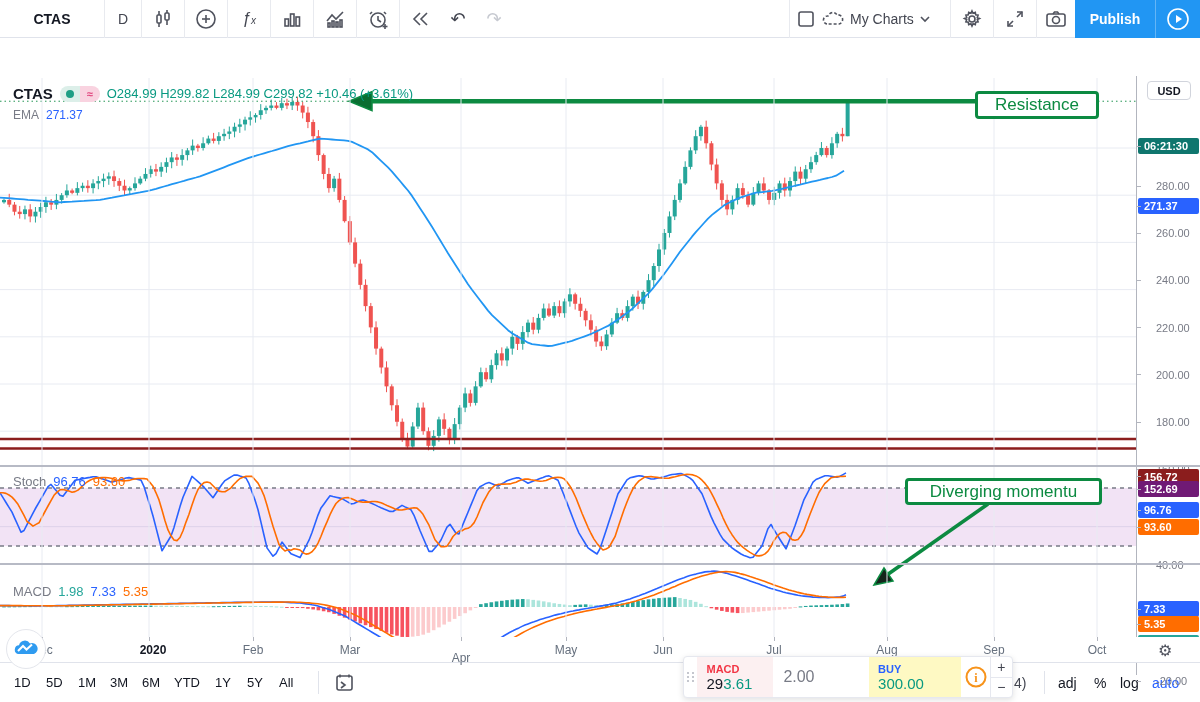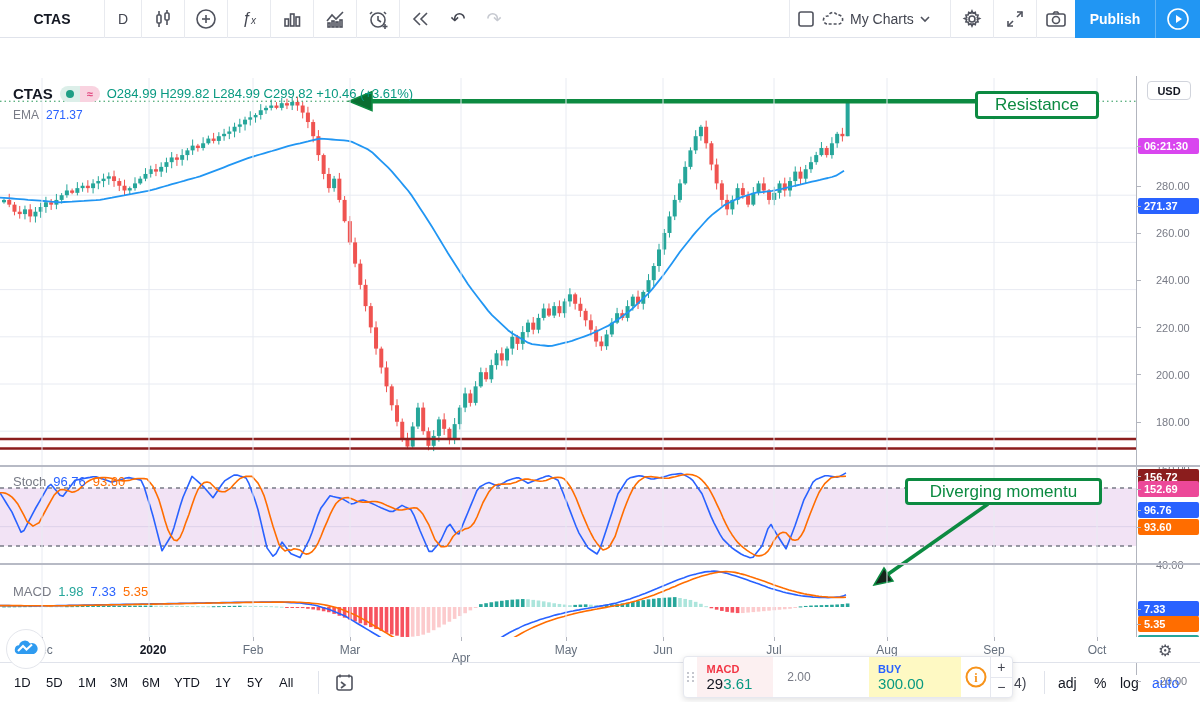--- a/index.html
+++ b/index.html
@@ -57,21 +57,21 @@
   
   #trade-panel { position:absolute; left:683px; top:656px; width:330px; height:42px; background:#fff; border:1px solid #E6E8EF; border-radius:4px; box-shadow:0 2px 6px rgba(0,0,0,.12); display:flex; z-index:40; overflow:hidden; }
   #drag-handle { width:16px; display:flex; align-items:center; justify-content:center; }
   .dotgrid { display:grid; grid-template-columns:3px 3px; gap:2px; }
   .dotgrid i { width:2px; height:2px; background:#B2B5BE; border-radius:50%; }
   .tp-sec { display:flex; flex-direction:column; justify-content:center; padding:0 9px; }
   #sell-sec { width:86px; background:#FCF0F1; }
   #buy-sec { width:106px; background:#fef9c3;margin-left:44px; }
   .tp-side { font-size:11px; font-weight:bold; }
   .tp-price { font-size:15px; color:#089981; }
-  #spread-sec { width:62px; align-items:center; color:#787B86; font-size:12px; justify-content:center; display:flex; }
+  #spread-sec { width:62px; align-items:center; color:#787B86; font-size:16px; justify-content:center; display:flex; }
   #info-sec { width:34px; display:flex; align-items:center; justify-content:center; }
   #stepper { width:26px; border-left:1px solid #E6E8EF; display:flex; flex-direction:column; }
   #stepper div { flex:1; display:flex; align-items:center; justify-content:center; font-size:14px; color:#434651; }
   #stepper div:first-child { border-bottom:1px solid #E6E8EF; }
 
   #tv-logo { position:absolute; left:6px; top:591px; width:40px; height:40px; border:1px solid #E4E6EC; border-radius:50%; background:#fff; display:flex; align-items:center; justify-content:center; z-index:8; }
   #axis-gear { position:absolute; left:1158px; top:641px; font-size:16px; color:#50535E; z-index:7; }
 </style>
 </head>
 <body>
@@ -768,41 +768,41 @@
     </div>
 
     <div class="draw-label" style="left:975px;top:53px;width:124px;height:28px">Resistance</div>
     <div class="draw-label" style="left:905px;top:440px;width:197px;height:27px">Diverging momentu</div>
 
     <div class="pane-sep" style="top:427px"></div>
     <div class="pane-sep" style="top:525px"></div>
 
     <div id="axis-strip">
       <div id="usd-btn">USD</div>
-    <div class="axis-badge" style="top: 70px; background: #d946ef;">06:21:30</div>
+    <div class="axis-badge" style="top: 70px; background: #0f766e;">06:21:30</div>
         <div class="axis-tick" style="top: 69.5px;"></div>
         <div class="axis-lbl" style="top: 110px;">280.00</div>
         <div class="axis-tick" style="top: 109.5px;"></div>
         <div class="axis-lbl" style="top: 157.2px;">260.00</div>
         <div class="axis-tick" style="top: 156.7px;"></div>
         <div class="axis-lbl" style="top: 204.4px;">240.00</div>
         <div class="axis-tick" style="top: 203.9px;"></div>
         <div class="axis-lbl" style="top: 251.6px;">220.00</div>
         <div class="axis-tick" style="top: 251.1px;"></div>
         <div class="axis-lbl" style="top: 298.8px;">200.00</div>
         <div class="axis-tick" style="top: 298.3px;"></div>
         <div class="axis-lbl" style="top: 346px;">180.00</div>
         <div class="axis-tick" style="top: 345.5px;"></div>
         <div class="axis-lbl" style="top: 393.2px;">160.00</div>
         <div class="axis-tick" style="top: 392.7px;"></div>
         <div class="axis-badge" style="top: 130.367px; background: rgb(41, 98, 255);">271.37</div>
         <div class="axis-tick" style="top: 129.867px;"></div>
         <div class="axis-badge" style="top: 400.941px; background: rgb(139, 29, 29);">156.72</div>
         <div class="axis-tick" style="top: 400.441px;"></div>
-        <div class="axis-badge" style="top: 413.452px; background: #ec4899;">152.69</div>
+        <div class="axis-badge" style="top: 413.452px; background: #701a75;">152.69</div>
         <div class="axis-tick" style="top: 412.952px;"></div>
         <div class="axis-badge" style="top: 434px; background: rgb(41, 98, 255);">96.76</div>
         <div class="axis-tick" style="top: 433.5px;"></div>
         <div class="axis-badge" style="top: 451px; background: rgb(255, 109, 0);">93.60</div>
         <div class="axis-tick" style="top: 450.5px;"></div>
         <div class="axis-lbl" style="top: 488.668px;">40.00</div>
         <div class="axis-tick" style="top: 488.168px;"></div>
         <div class="axis-badge" style="top: 533px; background: rgb(41, 98, 255);">7.33</div>
         <div class="axis-tick" style="top: 532.5px;"></div>
         <div class="axis-badge" style="top: 548px; background: rgb(255, 109, 0);">5.35</div>

